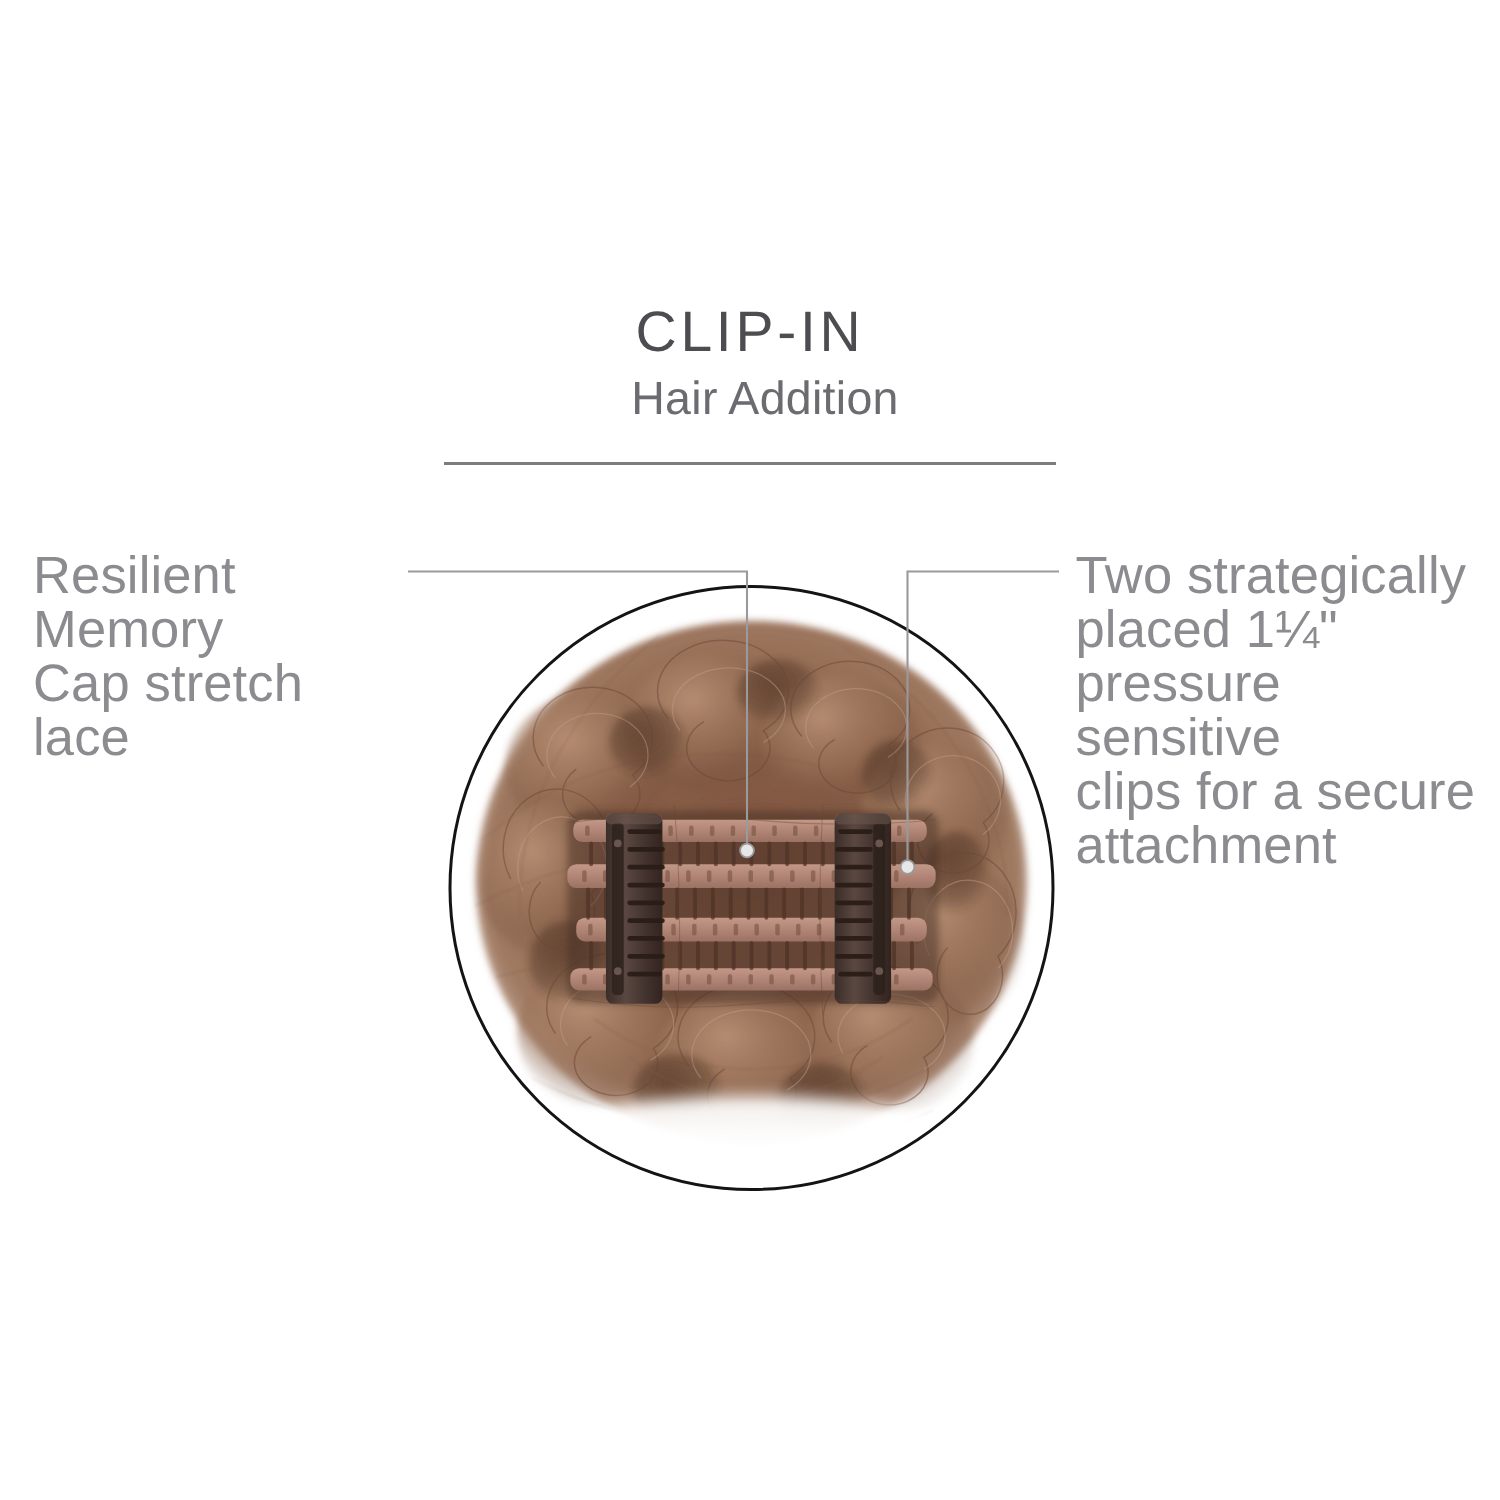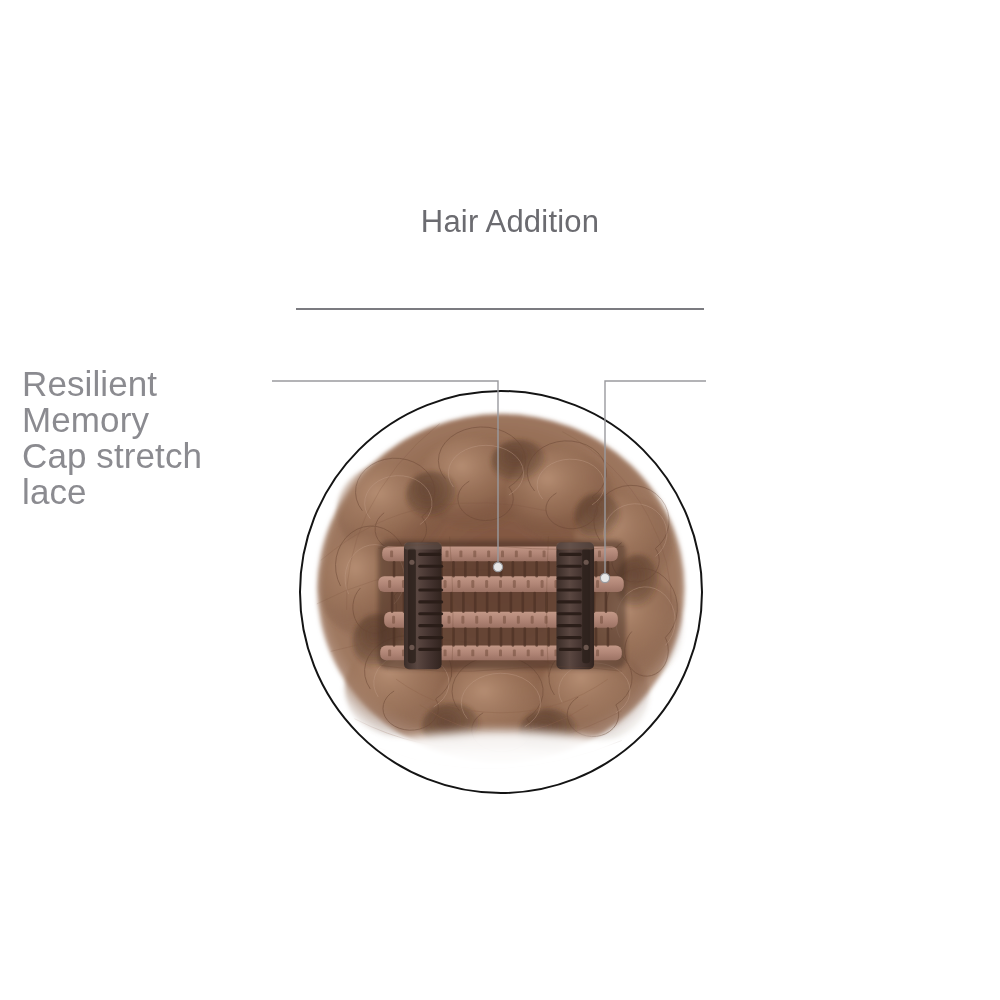--- a/index.html
+++ b/index.html
@@ -67,27 +67,33 @@
     box-sizing:border-box;
   }
   .hair-art{position:absolute;inset:0;}
 </style>
 </head>
 <body>
 
 <div class="stage">
 
   <div class="title-block">
+    <div class="title-main">CLIP-IN</div>
     <div class="title-sub">Hair Addition</div>
     <div class="title-rule"></div>
   </div>
 
   <div class="callout callout-left">Resilient Memory
 Cap stretch lace</div>
 
+  <div class="callout callout-right">Two strategically
+placed 1¼"
+pressure sensitive
+clips for a secure
+attachment</div>
 
   <div class="product-circle">
     <svg class="hair-art" viewBox="0 0 404 404" preserveAspectRatio="none">
       <defs>
         <radialGradient id="baseGrad" cx="50%" cy="46%" r="62%">
           <stop offset="0%" stop-color="#7e5440"></stop>
           <stop offset="45%" stop-color="#8a6048"></stop>
           <stop offset="78%" stop-color="#a07a62"></stop>
           <stop offset="92%" stop-color="#cdb4a6"></stop>
           <stop offset="100%" stop-color="#f3ece8"></stop>

